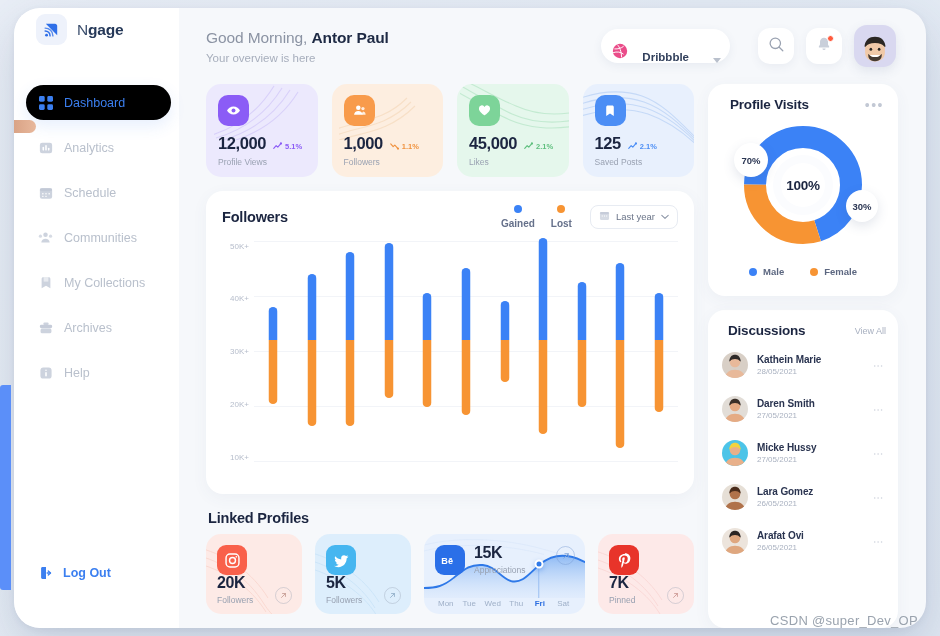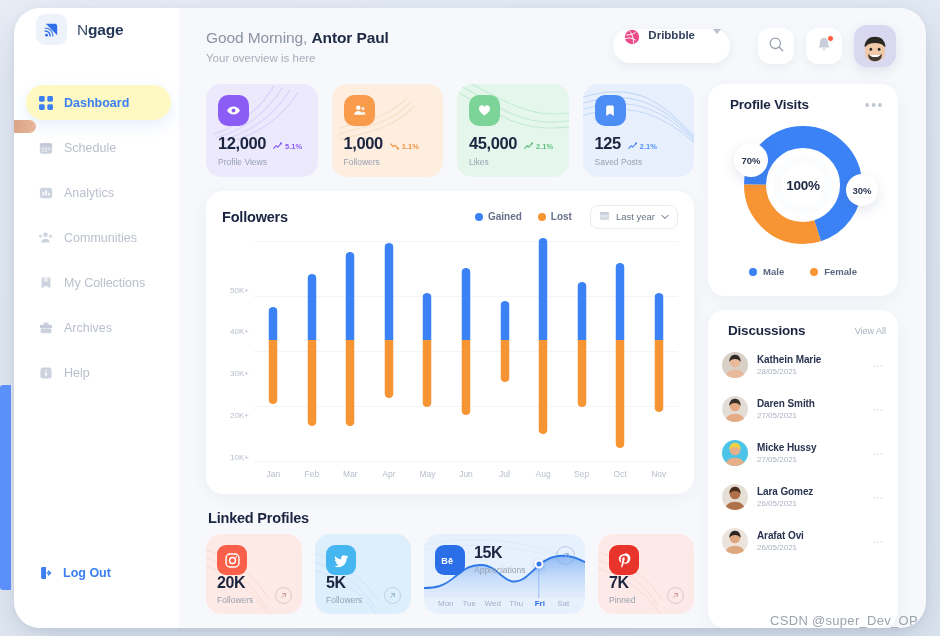--- a/index.html
+++ b/index.html
@@ -37,21 +37,21 @@
   .brand-name i{font-style:normal;font-weight:400;color:#3c4f6d;}
 
   .nav { margin-top:40px; }
   .nav-item{
     display:flex;align-items:center;gap:11px;
     height:35px; margin:0 12px 10px 12px; padding-left:12px;
     border-radius:18px; cursor:pointer;
     font-size:12.5px; color:#b9c0cc;
   }
   .nav-item.active{
-    background:#fef9c3; color:#3b7ff0; font-weight:700;
+    background:#000000; color:#3b7ff0; font-weight:400;
     box-shadow:0 6px 16px rgba(59,127,240,.12);
     margin-right:8px;
   }
   .nav-ico{width:15px;height:15px;display:flex;align-items:center;justify-content:center;flex:0 0 15px;}
   .nav-ico svg{display:block;}
   .logout{
     position:absolute; left:24px; bottom:48px;
     display:flex;align-items:center;gap:10px;
     font-size:12.5px;color:#3b7ff0;font-weight:600;cursor:pointer;
   }
@@ -68,21 +68,21 @@
 
   
   #main{flex:1;display:flex;flex-direction:column;min-width:0;padding:0 8px 0 0;}
   #topbar{height:76px;display:flex;align-items:center;padding:0 22px 0 27px;gap:12px;flex:0 0 76px;}
   .greet-wrap{flex:1;min-width:0;}
   .greet{font-size:15.5px;color:#8b93a3;letter-spacing:-.1px;}
   .greet b{color:#1e2a44;font-weight:700;}
   .greet-sub{font-size:11.5px;color:#a7aebc;margin-top:5px;}
 
   .acct-pill{
-    display:flex;align-items:flex-start;gap:8px;
+    display:flex;align-items:flex-end;gap:14px;
     background:#fff;border-radius:20px;height:34px;padding:0 9px 0 11px;
     box-shadow:0 3px 10px rgba(70,90,130,.08);cursor:pointer;
   }
   .acct-pill .lbl{font-size:11.5px;color:#32405c;font-weight:600;}
   .caret{width:0;height:0;border-left:4px solid transparent;border-right:4px solid transparent;border-top:5px solid #b9c0cc;margin-left:10px;}
 
   .icon-btn{
     width:36px;height:36px;border-radius:12px;background:#fff;
     display:flex;align-items:center;justify-content:center;cursor:pointer;
     box-shadow:0 3px 10px rgba(70,90,130,.07);position:relative;
@@ -113,28 +113,28 @@
   .s-purple{background:#ece9fd;} .s-purple .stat-ico{background:#8b5cf6;}
   .s-orange{background:#fdeee0;} .s-orange .stat-ico{background:#f89b4b;}
   .s-green {background:#e5f7ec;} .s-green  .stat-ico{background:#7dd499;}
   .s-blue  {background:#e8f0fd;} .s-blue   .stat-ico{background:#4c8ef5;}
 
   
   .card{background:#fff;border-radius:17px;box-shadow:0 4px 16px rgba(70,90,130,.055);}
   #chart-card{flex:1;min-height:0;padding:14px 16px 10px 16px;display:flex;flex-direction:column;}
   .chart-head{display:flex;align-items:center;gap:10px;margin-bottom:6px;}
   .chart-title{font-size:14.5px;font-weight:700;color:#1b2540;flex:1;letter-spacing:-.2px;}
-  .legend{display:flex;align-items:center;gap:5px;font-size:10px;color:#65708a;font-weight:600;}
+  .legend{display:flex;align-items:center;gap:5px;font-size:10px;color:#65708a;font-weight:600;flex-direction:column;}
   .lg-dot{width:8px;height:8px;border-radius:50%;}
   .range-pill{
     display:flex;align-items:center;gap:6px;height:24px;padding:0 8px;
     border:1px solid #e7ebf2;border-radius:8px;font-size:9.5px;color:#6b7589;cursor:pointer;background:#fff;
   }
   .plot{flex:1;display:flex;min-height:0;position:relative;padding-top:6px;}
-  .yaxis{flex:0 0 32px;display:flex;flex-direction:column;justify-content:space-between;padding:2px 0 22px 0;margin-top:44px;}
+  .yaxis{flex:0 0 32px;display:flex;flex-direction:column;justify-content:space-between;padding:2px 0 22px 0;}
   .ytick{font-size:8px;color:#b6bdcb;text-align:right;padding-right:5px;line-height:1;}
   .plotarea{flex:1;position:relative;}
   .gridlines{position:absolute;inset:0 0 22px 0;display:flex;flex-direction:column;justify-content:space-between;}
   .gl{height:1px;background:#f2f4f8;}
   .bars{position:absolute;inset:0 0 22px 0;display:flex;align-items:flex-end;}
   .barcol{flex:1;display:flex;flex-direction:column;align-items:center;justify-content:flex-end;height:100%;position:relative;}
   .bar{width:9px;border-radius:5px;position:absolute;left:50%;transform:translateX(-50%);overflow:hidden;}
   .bar .up{background:#3b82f6;width:100%;}
   .bar .dn{background:#f79433;width:100%;}
   .xaxis{position:absolute;left:0;right:0;bottom:0;height:20px;display:flex;}
@@ -220,41 +220,41 @@
               <rect x="9.5" y="0" width="6.5" height="6.5" rx="1.6" fill="#3b7ff0"></rect>
               <rect x="0" y="9.5" width="6.5" height="6.5" rx="1.6" fill="#3b7ff0"></rect>
               <rect x="9.5" y="9.5" width="6.5" height="6.5" rx="1.6" fill="#3b7ff0"></rect>
             </svg>
         </span>
         <span>Dashboard</span>
       </div>
       <div class="nav-item">
         <span class="nav-ico">
           <svg width="14" height="14" viewBox="0 0 16 16">
+              <rect x="1" y="2" width="14" height="12" rx="2.6" fill="#cdd3de"></rect>
+              <rect x="4" y="6.5" width="1.8" height="4.5" rx=".9" fill="#fff"></rect>
+              <rect x="7.1" y="4.6" width="1.8" height="6.4" rx=".9" fill="#fff"></rect>
+              <rect x="10.2" y="7.6" width="1.8" height="3.4" rx=".9" fill="#fff"></rect>
+            </svg>
+        </span>
+        <span>Analytics</span>
+      </div>
+      <div class="nav-item">
+        <span class="nav-ico">
+          <svg width="14" height="14" viewBox="0 0 16 16">
               <rect x="1" y="2.6" width="14" height="12" rx="2.4" fill="#cdd3de"></rect>
               <rect x="1" y="2.6" width="14" height="3.4" rx="2.4" fill="#c2c9d6"></rect>
               <rect x="3.6" y="8" width="1.6" height="1.6" rx=".5" fill="#fff"></rect>
               <rect x="7.2" y="8" width="1.6" height="1.6" rx=".5" fill="#fff"></rect>
               <rect x="10.8" y="8" width="1.6" height="1.6" rx=".5" fill="#fff"></rect>
               <rect x="3.6" y="11" width="1.6" height="1.6" rx=".5" fill="#fff"></rect>
               <rect x="7.2" y="11" width="1.6" height="1.6" rx=".5" fill="#fff"></rect>
             </svg>
         </span>
         <span>Schedule</span>
-      </div>
-      <div class="nav-item">
-        <span class="nav-ico">
-          <svg width="14" height="14" viewBox="0 0 16 16">
-              <rect x="1" y="2" width="14" height="12" rx="2.6" fill="#cdd3de"></rect>
-              <rect x="4" y="6.5" width="1.8" height="4.5" rx=".9" fill="#fff"></rect>
-              <rect x="7.1" y="4.6" width="1.8" height="6.4" rx=".9" fill="#fff"></rect>
-              <rect x="10.2" y="7.6" width="1.8" height="3.4" rx=".9" fill="#fff"></rect>
-            </svg>
-        </span>
-        <span>Analytics</span>
       </div>
       <div class="nav-item">
         <span class="nav-ico">
           <svg width="15" height="15" viewBox="0 0 18 16">
               <circle cx="9" cy="4.6" r="2.7" fill="#cdd3de"></circle>
               <path d="M4 14c0-2.8 2.2-4.6 5-4.6S14 11.2 14 14z" fill="#cdd3de"></path>
               <circle cx="2.9" cy="6.4" r="1.9" fill="#d6dbe4"></circle>
               <circle cx="15.1" cy="6.4" r="1.9" fill="#d6dbe4"></circle>
             </svg>
         </span>
@@ -579,33 +579,20 @@
                       <div class="up" style="height: 41.791%;"></div>
                       <div class="dn" style="height: 58.209%;"></div>
                     </div>
                   </div>
                   <div class="barcol">
                     <div class="bar" style="bottom: 22.5%; height: 53.75%;">
                       <div class="up" style="height: 39.5349%;"></div>
                       <div class="dn" style="height: 60.4651%;"></div>
                     </div>
                   </div>
-                </div>
-              <div class="xaxis" id="xaxis">
-                  <div class="xt">Jan</div>
-                  <div class="xt">Feb</div>
-                  <div class="xt">Mar</div>
-                  <div class="xt">Apr</div>
-                  <div class="xt">May</div>
-                  <div class="xt">Jun</div>
-                  <div class="xt">Jul</div>
-                  <div class="xt">Aug</div>
-                  <div class="xt">Sep</div>
-                  <div class="xt">Oct</div>
-                  <div class="xt">Nov</div>
                 </div>
             </div>
           </div>
         </section>
 
         <section style="flex:0 0 auto;padding-bottom:14px;">
           <div class="lp-title">Linked Profiles</div>
           <div class="lp-row">
 
             <div class="lp sm lp-insta">
@@ -743,21 +730,21 @@
           <div class="donut-wrap">
             <svg width="130" height="130" viewBox="0 0 130 130">
               <circle cx="65" cy="65" r="48" fill="none" stroke="#3b82f6" stroke-width="22" stroke-dasharray="211.1 90.5" stroke-dashoffset="75.4" transform="rotate(-90 65 65)"></circle>
               <circle cx="65" cy="65" r="48" fill="none" stroke="#f79433" stroke-width="22" stroke-dasharray="90.5 211.1" stroke-dashoffset="-135.7" transform="rotate(-90 65 65)"></circle>
               <circle cx="65" cy="65" r="30" fill="#fbfcfe"></circle>
               <circle cx="65" cy="65" r="22" fill="#ffffff"></circle>
             </svg>
             <div class="bubble" style="width:34px;height:34px;left:12px;top:25px;">
               <span>70%</span>
             </div>
-            <div class="bubble" style="width:32px;height:32px;right:6px;top:56px;">
+            <div class="bubble" style="width:32px;height:32px;right:6px;top:72px;">
               <span>30%</span>
             </div>
             <div style="position:absolute;left:50%;top:50%;transform:translate(-50%,-50%);font-size:13.5px;font-weight:700;color:#1b2540;letter-spacing:-.3px;">100%</div>
           </div>
           <div class="donut-legend">
             <span class="dl">
               <span class="lg-dot" style="background:#3b82f6;"></span>
               <span>Male</span>
             </span>
             <span class="dl">

